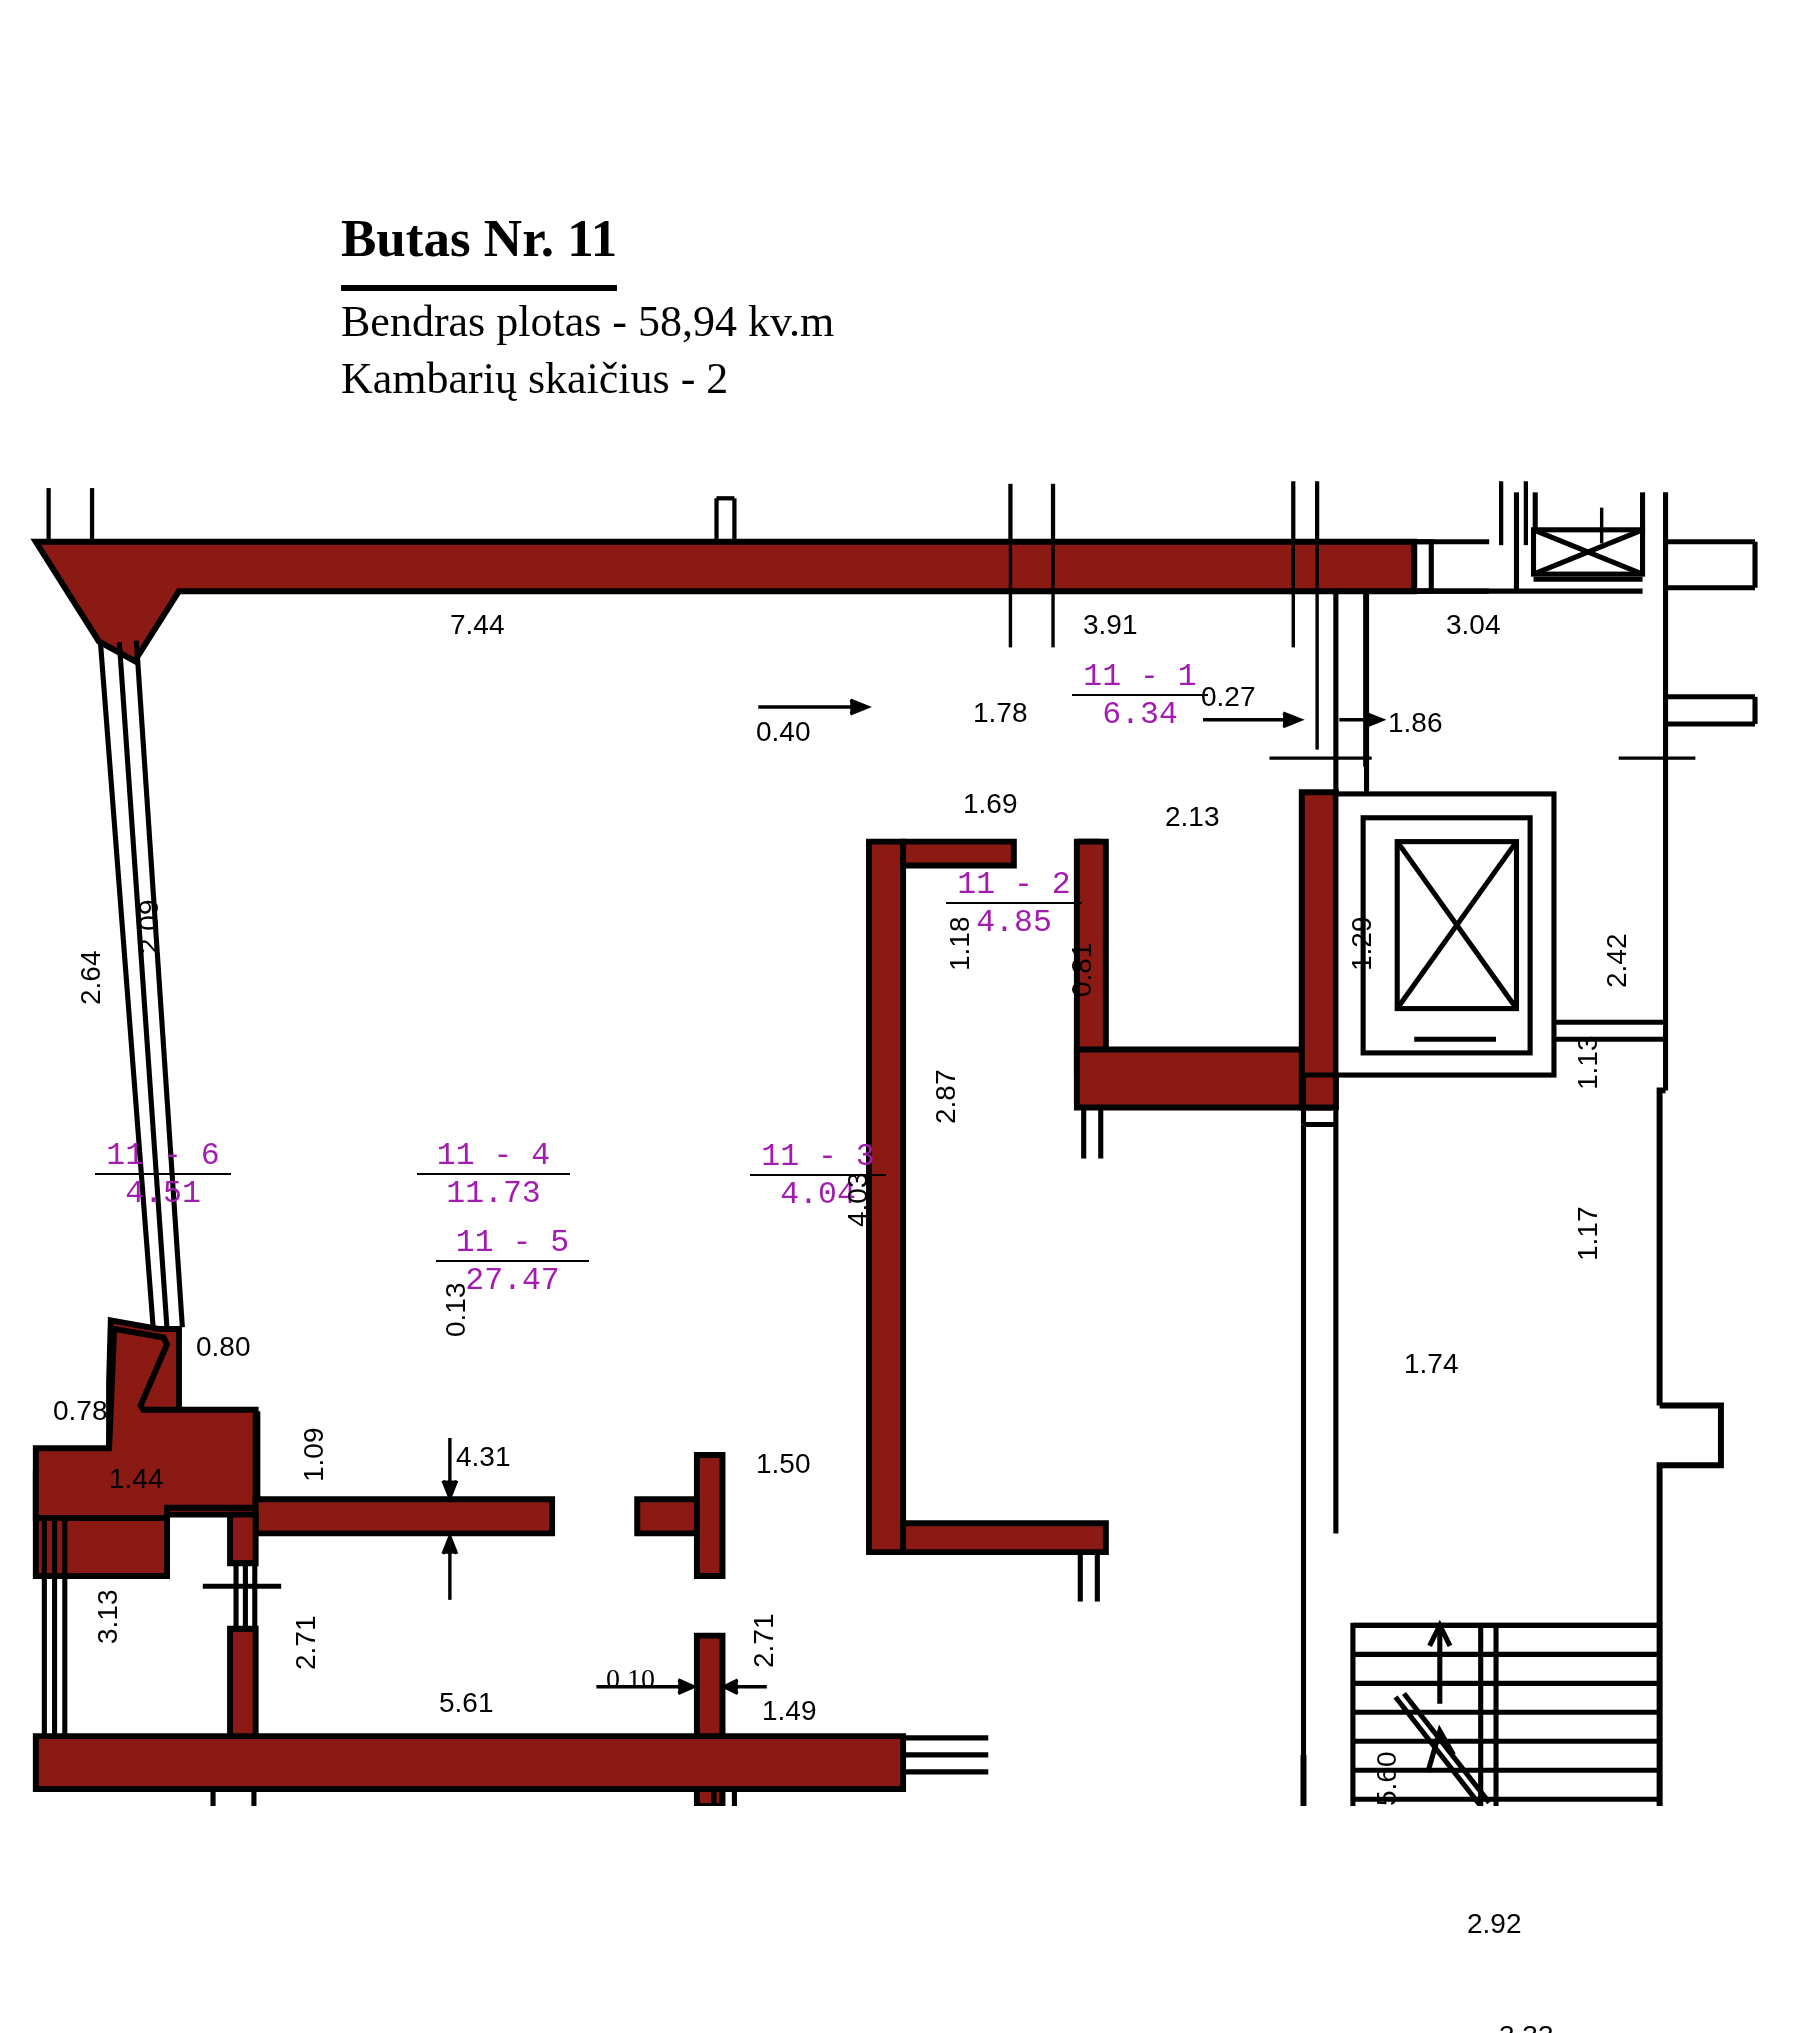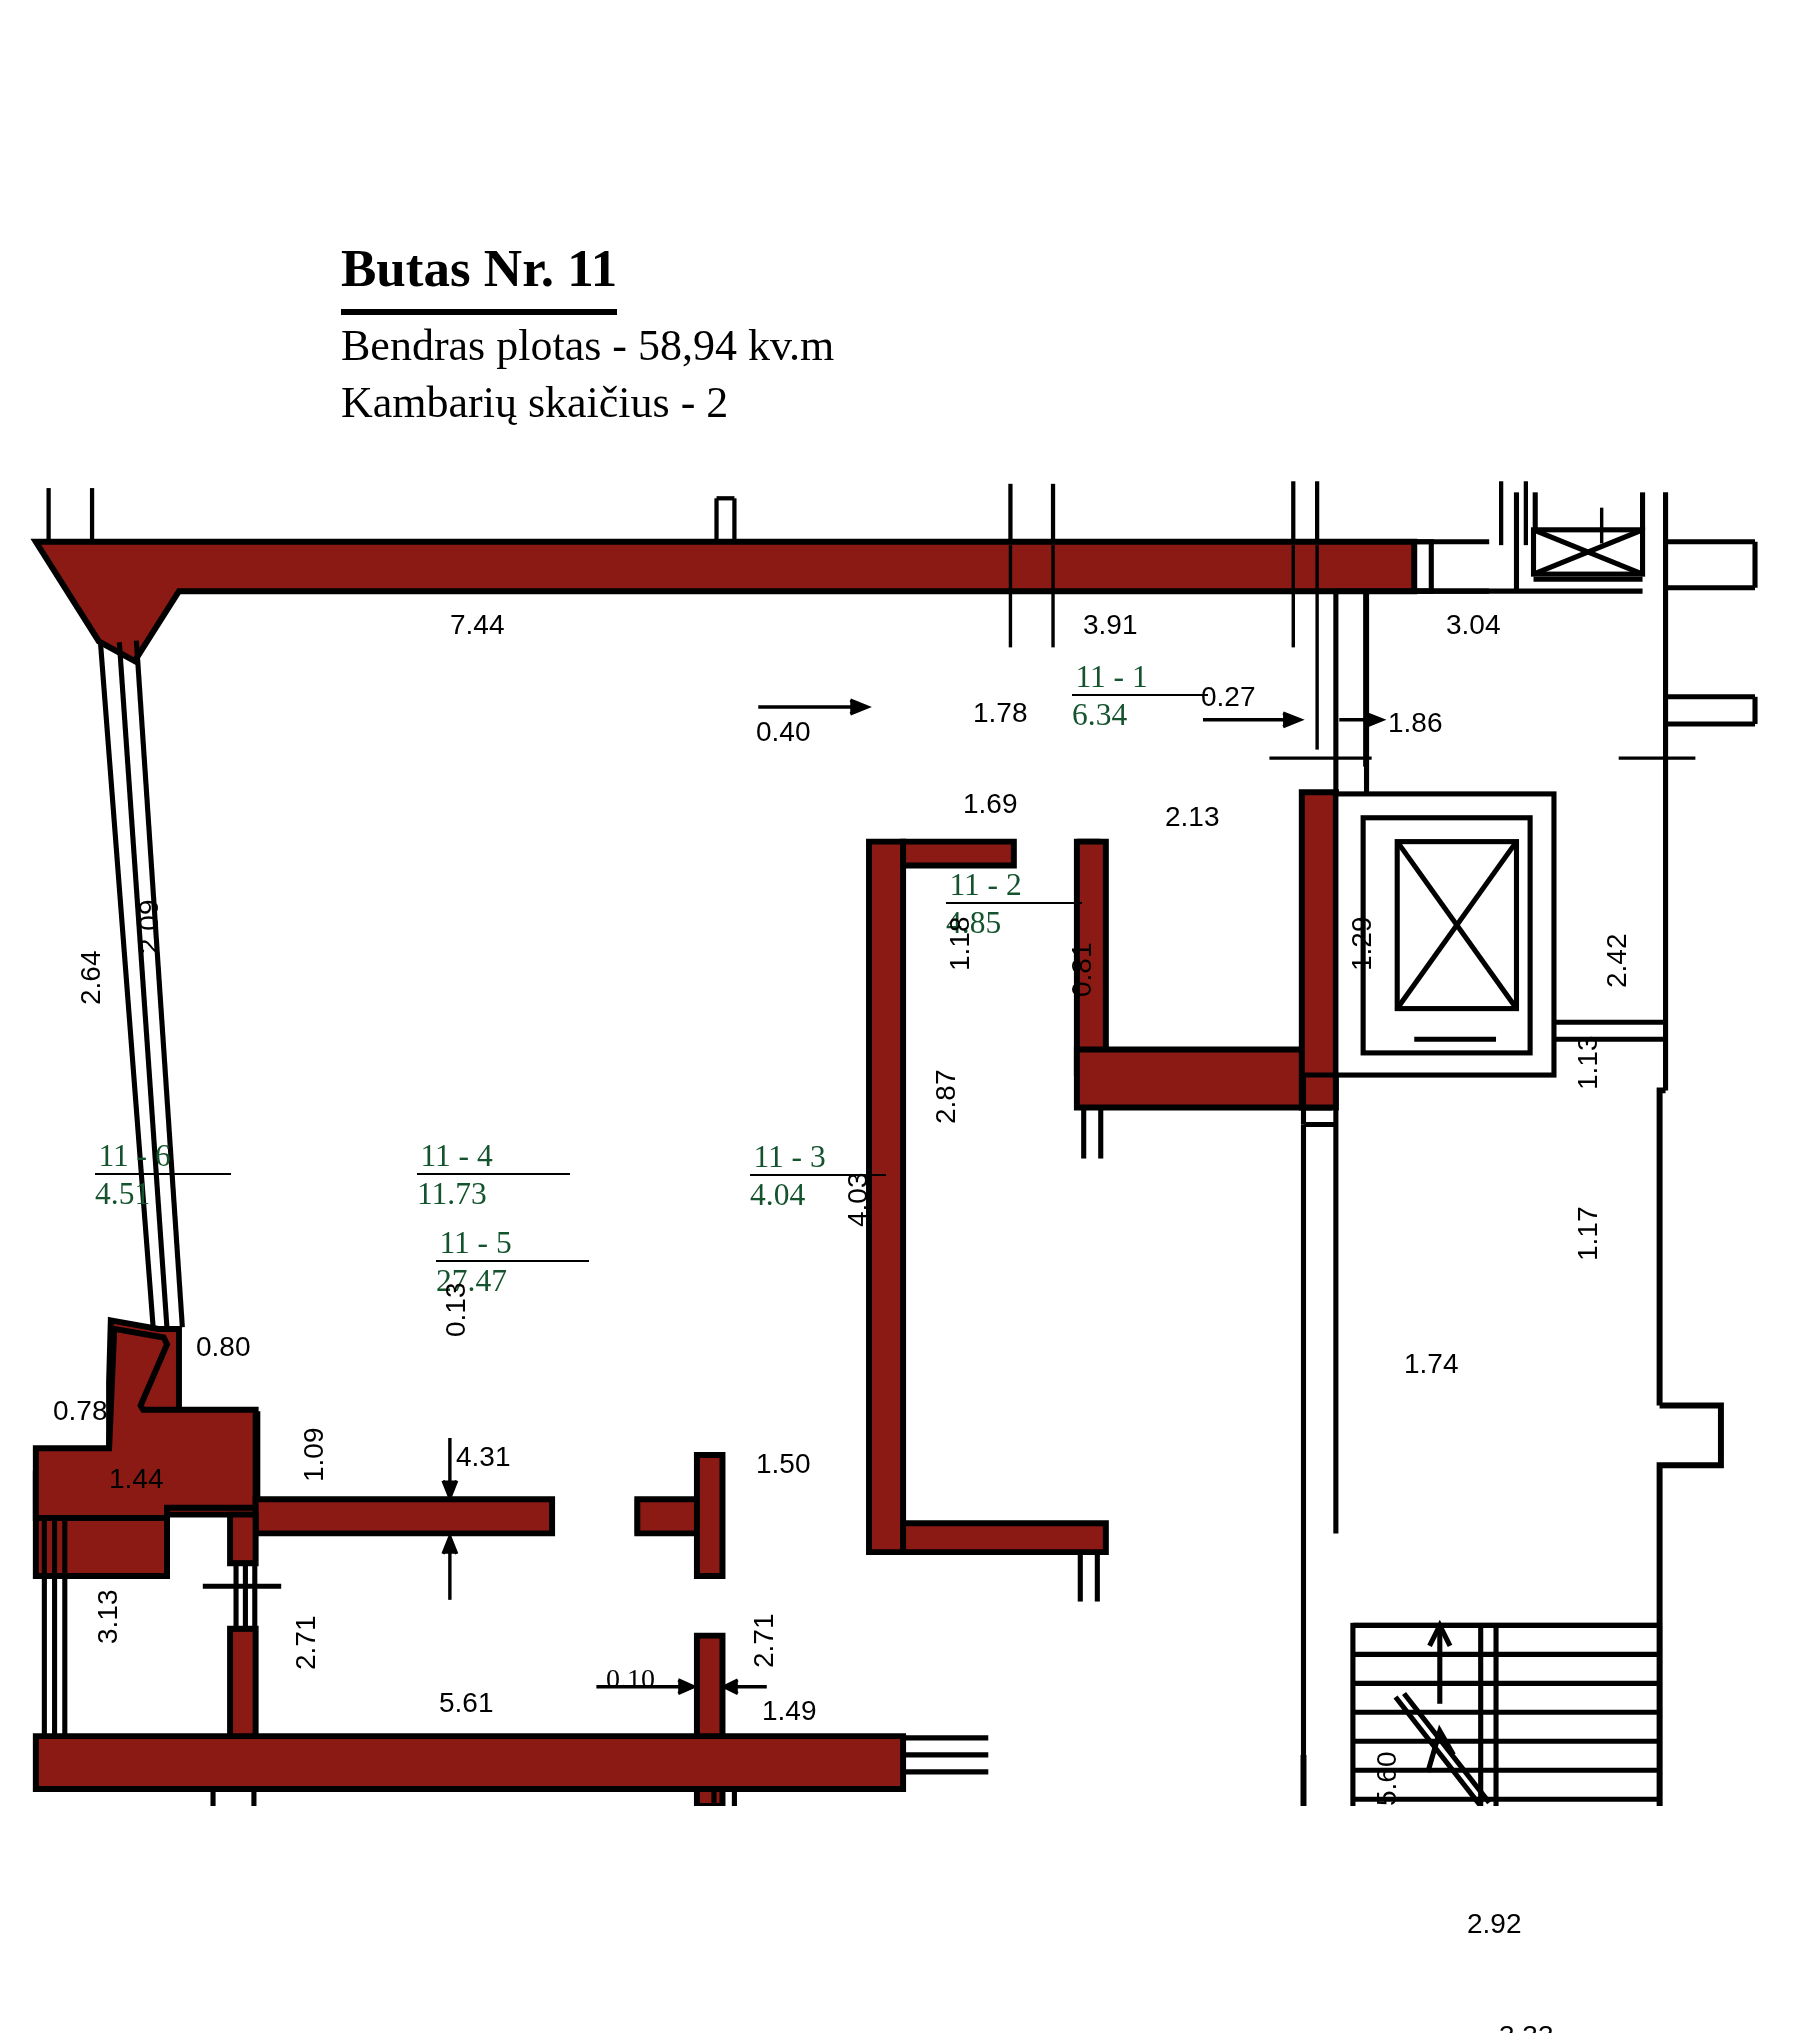--- a/index.html
+++ b/index.html
@@ -35,22 +35,21 @@
     position: absolute;
     top: 211px;
     left: 341px;
   }
   .t-apt {
     font-size: 53px;
     font-weight: 700;
     line-height: 1.05;
     display: inline-block;
     border-bottom: 6.8px solid #000;
-    padding-bottom: 12px;
-    margin-top: 30px;
+    padding-bottom: 18px;
   }
   .t-line {
     font-size: 44px;
     font-weight: 400;
     line-height: 1.13;
     margin-top: 6.8px;
     white-space: nowrap;
   }
   #plan {
     position: absolute;
@@ -66,24 +65,24 @@
     letter-spacing: 0px;
     color: #000;
     white-space: nowrap;
   }
   .dimtext.vert {
     transform-origin: 0 0;
     transform: rotate(-90deg);
   }
   .roomlabel {
     position: absolute;
-    font-family: Liberation Serif, serif;
+    font-family: Liberation Mono, monospace;
     font-size: 31.5px;
-    text-align: left;
-    color: #14532d;
+    text-align: center;
+    color: #a21caf;
     white-space: nowrap;
     line-height: 1.0;
   }
   .roomlabel .num {
     display: block;
     border-bottom: 2.6px solid #000;
     padding: 0 3.4px 1.7px 3.4px;
   }
   .roomlabel .area {
     display: block;

